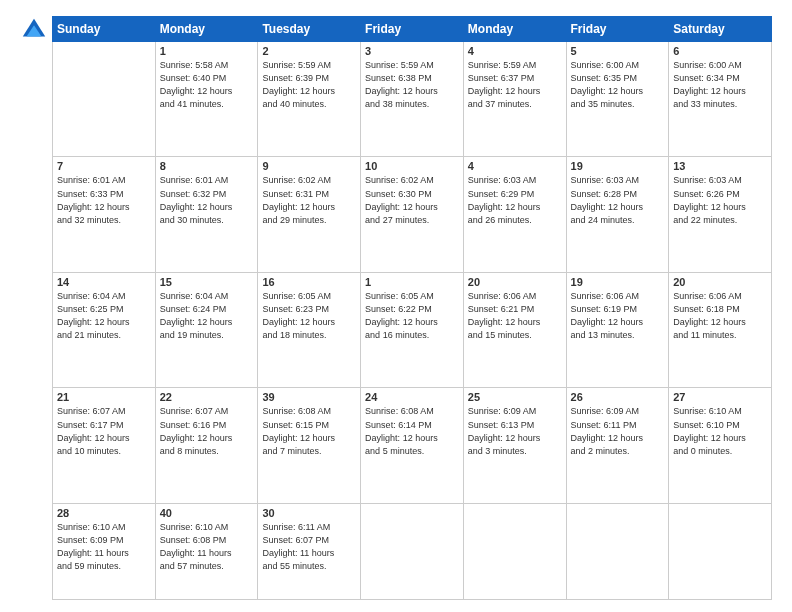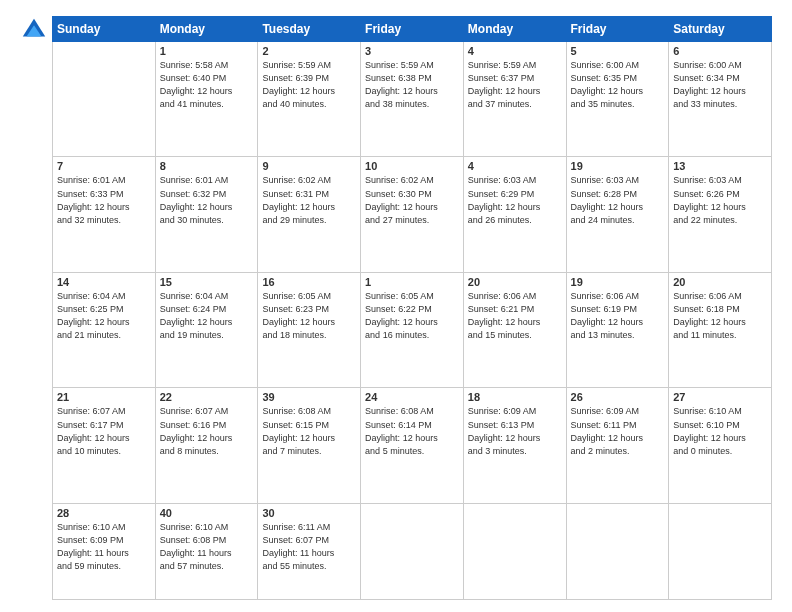--- a/index.html
+++ b/index.html
@@ -307,21 +307,21 @@
 and 7 minutes.</div>
           </td>
           <td>
             <span class="day-num">24</span>
             <div class="day-info" style="white-space: pre-line;">Sunrise: 6:08 AM
 Sunset: 6:14 PM
 Daylight: 12 hours
 and 5 minutes.</div>
           </td>
           <td>
-            <span class="day-num">18</span>
+            <span class="day-num">25</span>
             <div class="day-info" style="white-space: pre-line;">Sunrise: 6:09 AM
 Sunset: 6:13 PM
 Daylight: 12 hours
 and 3 minutes.</div>
           </td>
           <td>
             <span class="day-num">26</span>
             <div class="day-info" style="white-space: pre-line;">Sunrise: 6:09 AM
 Sunset: 6:11 PM
 Daylight: 12 hours

